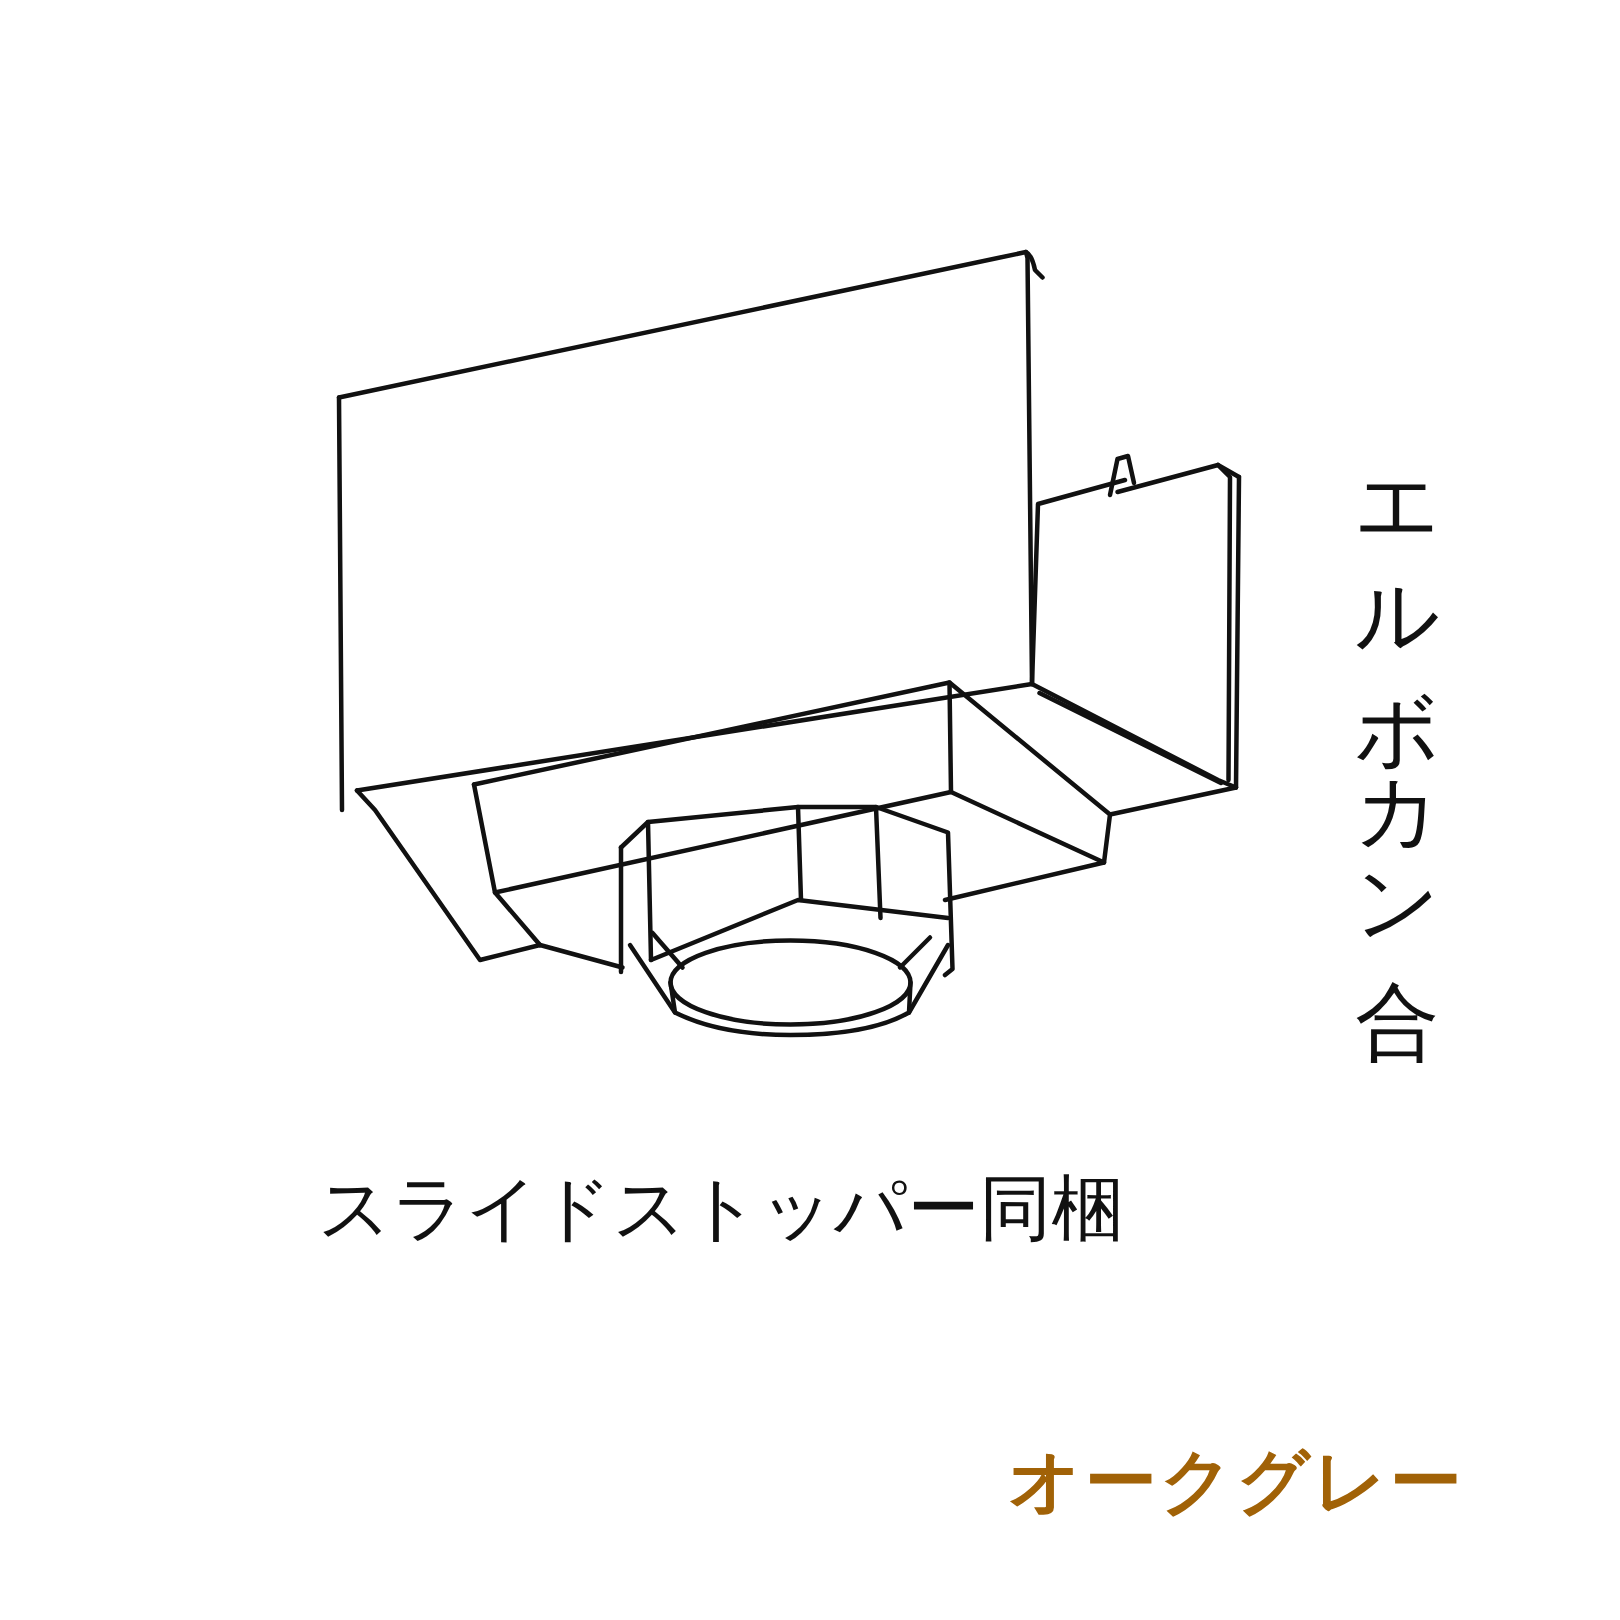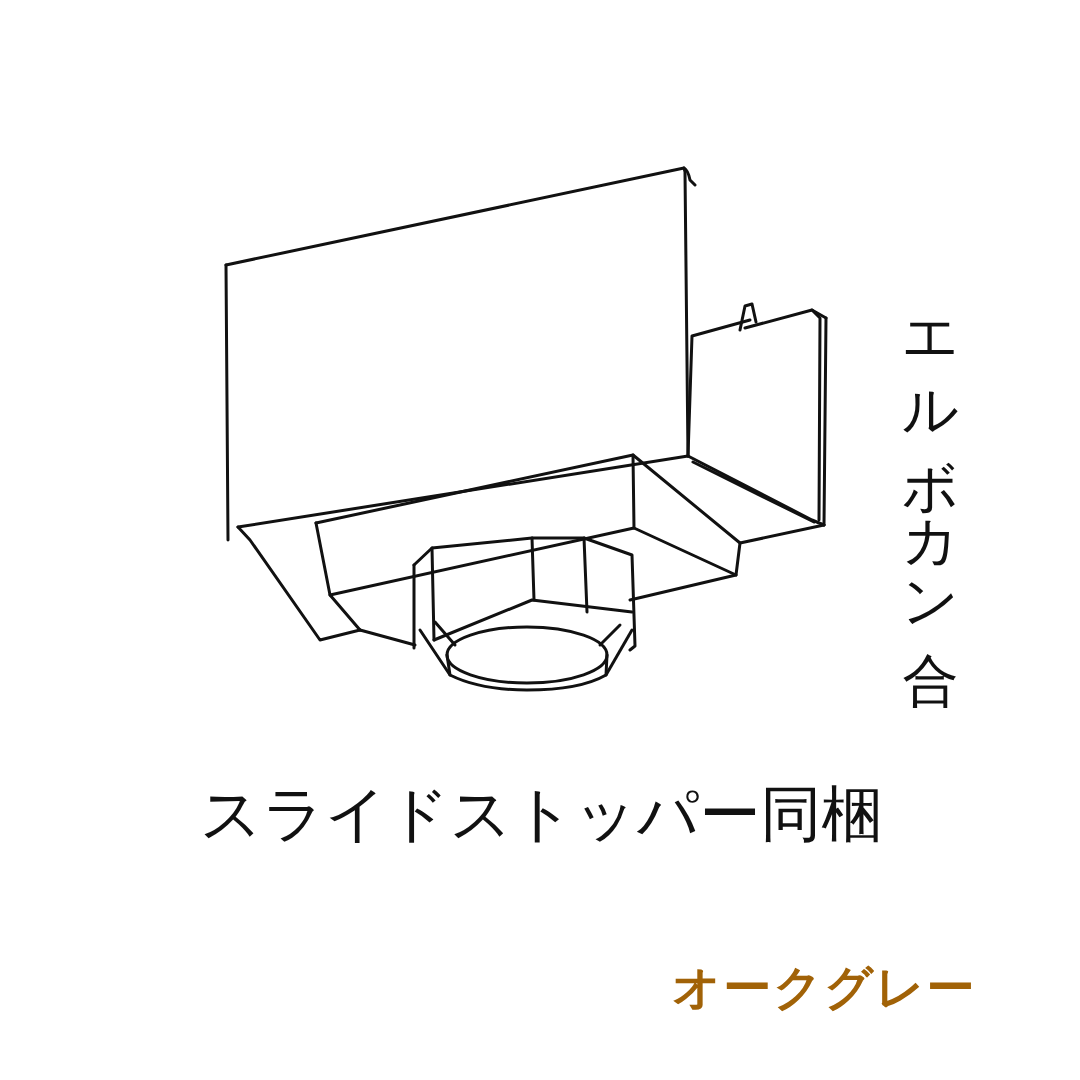--- a/index.html
+++ b/index.html
@@ -4,22 +4,22 @@
   <style>
     html, body { margin: 0; padding: 0; background: #ffffff; }
     body { width: 1080px; height: 1080px; position: relative; overflow: hidden; font-family: "DejaVu Sans", sans-serif; }
     .drawing { position: absolute; left: 0; top: 0; width: 1080px; height: 1080px; }
     .vertical-label {
       position: absolute; left: 890px; top: 290px; width: 70px;
       font-size: 56px; line-height: 58px; color: #111; text-align: center;
       writing-mode: vertical-rl; letter-spacing: 0px;
     }
     .caption {
-      position: absolute; left: 200px; top: 774px;
-      font-size: 61px; color: #111; white-space: nowrap; letter-spacing: 0px;
+      position: absolute; left: 212px; top: 774px;
+      font-size: 48px; color: #111; white-space: nowrap; letter-spacing: 0px;
     }
     .color-name {
       position: absolute; left: 672px; top: 956px;
       font-size: 48px; font-weight: bold; color: #a16207; white-space: nowrap; letter-spacing: 2px;
     }
   </style>
 </head>
 <body>
 
 <svg class="drawing" viewBox="0 0 1080 1080" xmlns="http://www.w3.org/2000/svg">

